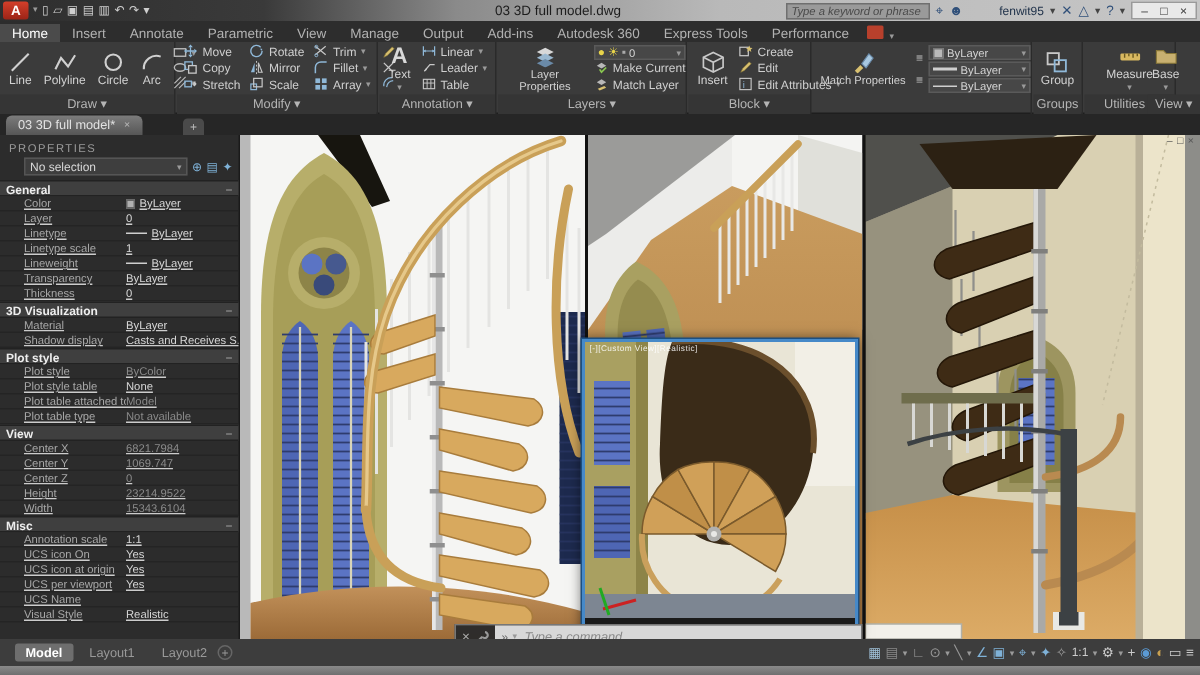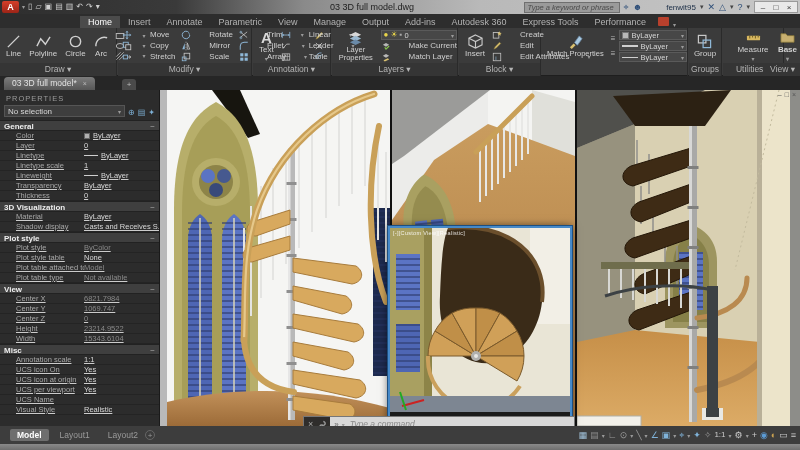--- a/index.html
+++ b/index.html
@@ -19,34 +19,34 @@
   .tb-right{position:absolute;right:2px;top:1px;display:flex;align-items:center;gap:4px;}
   .searchbox{width:96px;height:11px;background:#9a9a9a;border:1px solid #6f6f6f;font-size:7.5px;color:#3a3a3a;padding:0 3px;}
   .searchbox::placeholder{color:#4a4a4a;font-style:italic;}
   .tbicon{color:#2f4f79;font-size:9px;line-height:12px;}
   .tbname{color:#20324a;font-size:8px;margin-left:20px;}
   .tbcaret{color:#444;font-size:7px;}
   .winbtns{display:flex;gap:1px;background:#e9e9e9;border:1px solid #9a9a9a;padding:0 2px;height:12px;align-items:center;}
   .winbtn{color:#333;font-size:8px;width:12px;text-align:center;line-height:11px;}
 
   
-  .ribbontabs{position:absolute;left:0;top:14px;width:800px;height:14px;background:#2d2d2d;display:flex;align-items:flex-end;padding-left:80px;}
+  .ribbontabs{position:absolute;left:0;top:14px;width:800px;height:14px;background:#2d2d2d;display:flex;align-items:flex-end;}
   .rtab{padding:1px 8px;color:#b2b2b2;font-size:9px;line-height:12px;}
   .rtab.active{background:#4b4b4b;color:#fff;}
   .redbadge{display:inline-block;width:11px;height:9px;background:#b8402c;border-radius:1px;margin:0 4px 2px;}
 
   
   .ribbon{position:absolute;left:0;top:28px;width:800px;height:48px;background:#3b3b3b;border-bottom:1px solid #1e1e1e;}
   .panel{position:absolute;top:0;height:48px;border-right:1px solid #2a2a2a;}
   .panel .plabel{position:absolute;left:0;right:0;bottom:0;height:13px;text-align:center;color:#b5b5b5;font-size:8.5px;line-height:13px;background:#353535;}
   .pbody{position:absolute;left:0;right:0;top:1px;height:34px;display:flex;align-items:stretch;}
   .bigbtn{display:flex;flex-direction:column;align-items:center;justify-content:center;gap:1px;padding:0 3px;color:#d2d2d2;font-size:8px;text-align:center;line-height:8px;}
   .bigbtn svg{display:block;}
   .rowcol{display:flex;flex-direction:column;justify-content:space-between;padding:1px 0;}
-  .rowitem{display:flex;gap:18px;color:#cfcfcf;font-size:8px;height:10px;line-height:10px;white-space:nowrap;}
+  .rowitem{display:flex;align-items:center;gap:3px;color:#cfcfcf;font-size:8px;height:10px;line-height:10px;white-space:nowrap;}
   .rowitem svg{flex:0 0 auto;}
   .caret{color:#9a9a9a;font-size:6px;}
   .minicol{display:flex;flex-direction:column;justify-content:space-between;padding:2px 1px;}
   .dropfield{display:flex;align-items:center;gap:2px;background:#474747;border:1px solid #5a5a5a;height:10px;padding:0 2px;color:#d5d5d5;font-size:7.5px;white-space:nowrap;}
   .dropfield .df-line{display:inline-block;width:16px;border-top:1.6px solid #cfcfcf;}
   .dropfield .df-swatch{display:inline-block;width:7px;height:7px;background:#b9b9b9;border:1px solid #777;}
   .dropfield .spacer{flex:1;}
   .glyph{font-size:8px;line-height:10px;}
 
   
@@ -77,21 +77,21 @@
     background:rgba(60,60,60,.85);border:1px solid #777;}
   .cmdgrip{display:flex;align-items:center;gap:4px;padding:0 4px;height:100%;background:rgba(40,40,40,.8);color:#aaa;}
   .cmdinputwrap{flex:1;height:100%;background:#d8d8d8;display:flex;align-items:center;gap:3px;padding:0 4px;}
   .cmdicon{color:#666;font-size:8px;}
   .cmdinput{flex:1;border:none;background:transparent;font-size:8.5px;color:#333;outline:none;}
   .cmdinput::placeholder{color:#888;font-style:italic;}
 
   
   .palette{position:absolute;left:0;top:0;width:160px;height:336px;background:#2c2c2c;z-index:5;border-right:1px solid #1a1a1a;}
   .paltitle{color:#9a9a9a;font-size:7.5px;letter-spacing:1px;padding:4px 0 2px 6px;}
-  .palselrow{display:flex;align-items:flex-end;gap:3px;padding:0 4px 3px 4px;}
+  .palselrow{display:flex;align-items:center;gap:3px;padding:0 4px 3px 16px;}
   .palsel{flex:1;display:flex;align-items:center;background:#3e3e3e;border:1px solid #555;height:12px;color:#d8d8d8;font-size:8px;padding:0 3px;}
   .palsel .spacer{flex:1;}
   .palicon{color:#7fb2d8;font-size:8px;}
   .psec{background:#3f3f3f;color:#eee;font-weight:bold;font-size:8px;height:11px;line-height:11px;padding-left:4px;
     display:flex;border-top:1px solid #222;border-bottom:1px solid #222;}
   .psec .spacer{flex:1;}
   .psec .coll{color:#aaa;font-weight:normal;padding-right:4px;}
   .prow{display:flex;height:10px;line-height:10px;font-size:7.5px;border-bottom:1px solid #242424;text-decoration:underline;}
   .prow .plbl{width:84px;padding-left:16px;color:#a8a8a8;overflow:hidden;white-space:nowrap;}
   .prow .pval{flex:1;color:#d8d8d8;overflow:hidden;white-space:nowrap;display:flex;align-items:center;gap:3px;padding-right:2px;}
@@ -483,21 +483,21 @@
               </svg>
             </span>
             <span>Measure</span>
             <span class="caret">▾</span>
           </div>
       </div>
       <div class="plabel"><span>Utilities</span> ▾</div>
     </div>
 
     <div class="panel" style="left:765px;width:35px;border-right:none;">
-      <div class="pbody" style="justify-content:flex-end;font-weight:bold;">
+      <div class="pbody" style="justify-content:flex-start;">
         <div class="bigbtn">
             <span>
               <svg width="15" height="15" viewBox="0 0 16 16">
                 <path d="M1 4 H6 L8 6 H15 V13 H1 Z" fill="#c8b070" stroke="#8a7838" stroke-width=".8"></path>
               </svg>
             </span>
             <span>Base</span>
             <span class="caret">▾</span>
           </div>
       </div>

